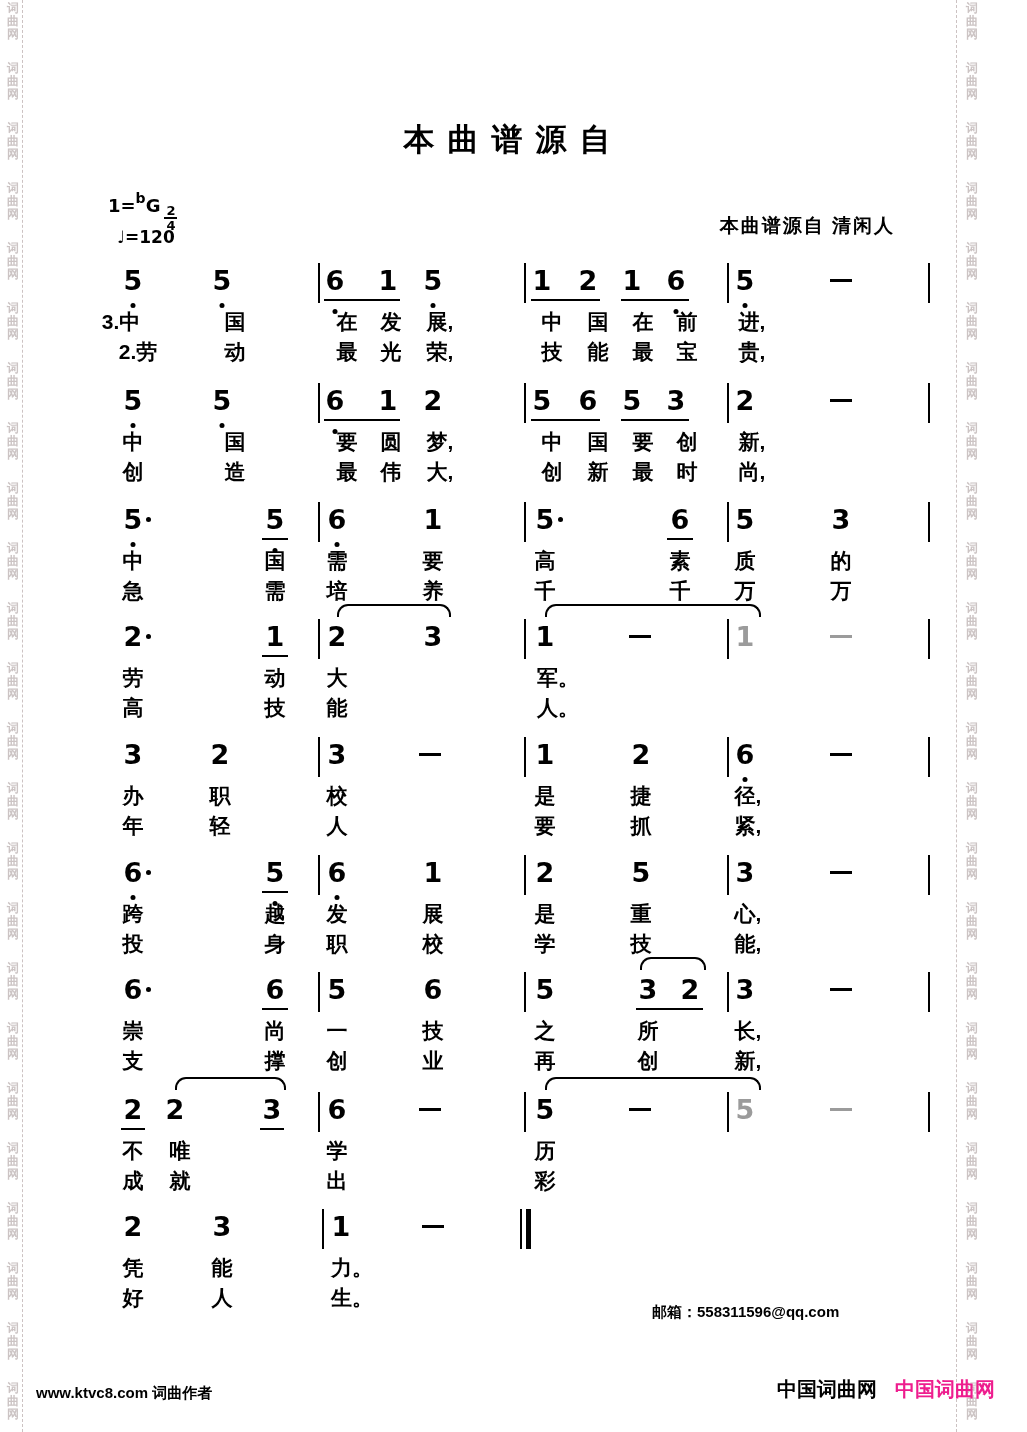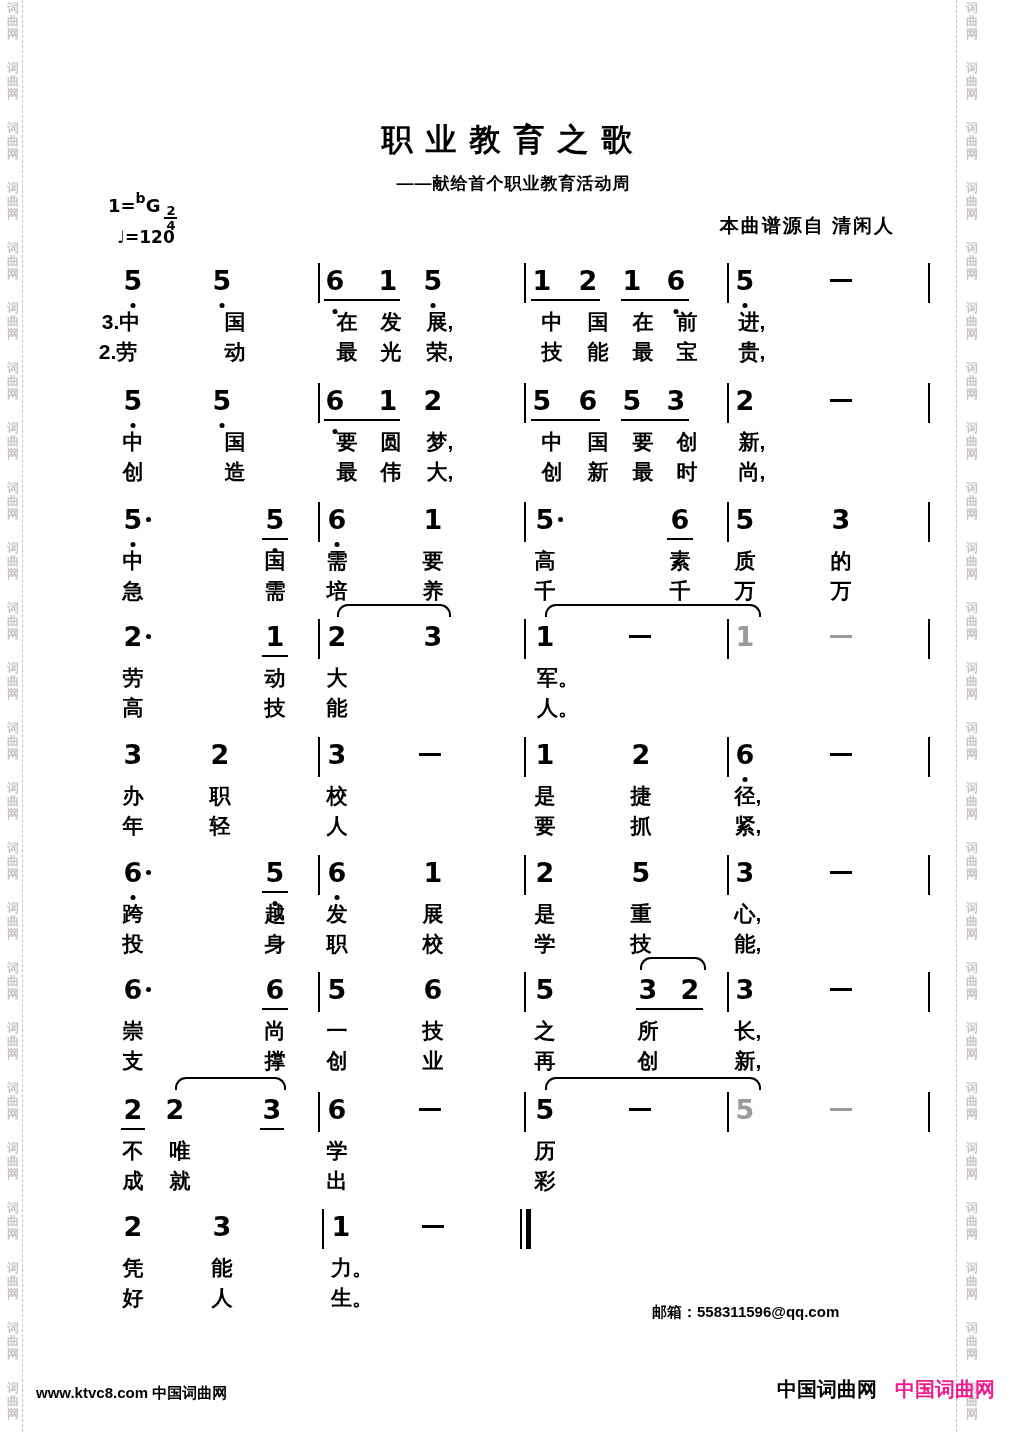--- a/index.html
+++ b/index.html
@@ -285,22 +285,21 @@
       </div>
       <div class="wm-group">
         <span>词</span>
         <span>曲</span>
         <span>网</span>
       </div>
     </div>
   <div class="dashline" style="left:22px"></div>
   <div class="dashline" style="left:956px"></div>
 
-  <div class="title">职业教育之歌</div>
-  <div class="subtitle">——献给首个职业教育活动周</div>
+  <div class="title">本曲谱源自</div>
 
   <div class="keysig"><span>1=</span><sup class="flat">b</sup><span>G</span><span class="meter">
         <span class="mt">2</span>
         <span class="mb">4</span>
       </span></div>
 
   <div class="tempo"><span>♩</span><span>=120</span></div>
 
   <div class="credit">本曲谱源自  清闲人</div>
 
@@ -336,21 +335,21 @@
           <div class="lyr" style="left: 347px;">在</div>
           <div class="lyr" style="left: 391px;">发</div>
           <div class="lyr" style="left: 440px;">展,</div>
           <div class="lyr" style="left: 552px;">中</div>
           <div class="lyr" style="left: 598px;">国</div>
           <div class="lyr" style="left: 643px;">在</div>
           <div class="lyr" style="left: 687px;">前</div>
           <div class="lyr" style="left: 752px;">进,</div>
         </div>
         <div class="lyric-row" style="top: 72px;">
-          <div class="lyr" style="left: 118px;">2.劳</div>
+          <div class="lyr" style="left: 138px;">2.劳</div>
           <div class="lyr" style="left: 235px;">动</div>
           <div class="lyr" style="left: 347px;">最</div>
           <div class="lyr" style="left: 391px;">光</div>
           <div class="lyr" style="left: 440px;">荣,</div>
           <div class="lyr" style="left: 552px;">技</div>
           <div class="lyr" style="left: 598px;">能</div>
           <div class="lyr" style="left: 643px;">最</div>
           <div class="lyr" style="left: 687px;">宝</div>
           <div class="lyr" style="left: 752px;">贵,</div>
         </div>
@@ -625,20 +624,20 @@
         <div class="lyric-row" style="top: 72px;">
           <div class="lyr" style="left: 133px;">好</div>
           <div class="lyr" style="left: 222px;">人</div>
           <div class="lyr" style="left: 352px;">生。</div>
         </div>
       </div>
     </div>
 
   <div class="email">邮箱：558311596@qq.com</div>
 
-  <div class="foot-left">www.ktvc8.com 中国词曲网</div>
+  <div class="foot-left">www.ktvc8.com 词曲作者</div>
 
   <div class="foot-right">
     <span>中国词曲网</span>
     <span style="color: rgb(238, 29, 142);">中国词曲网</span>
   </div>
 
 </div>
 
 </body></html>

